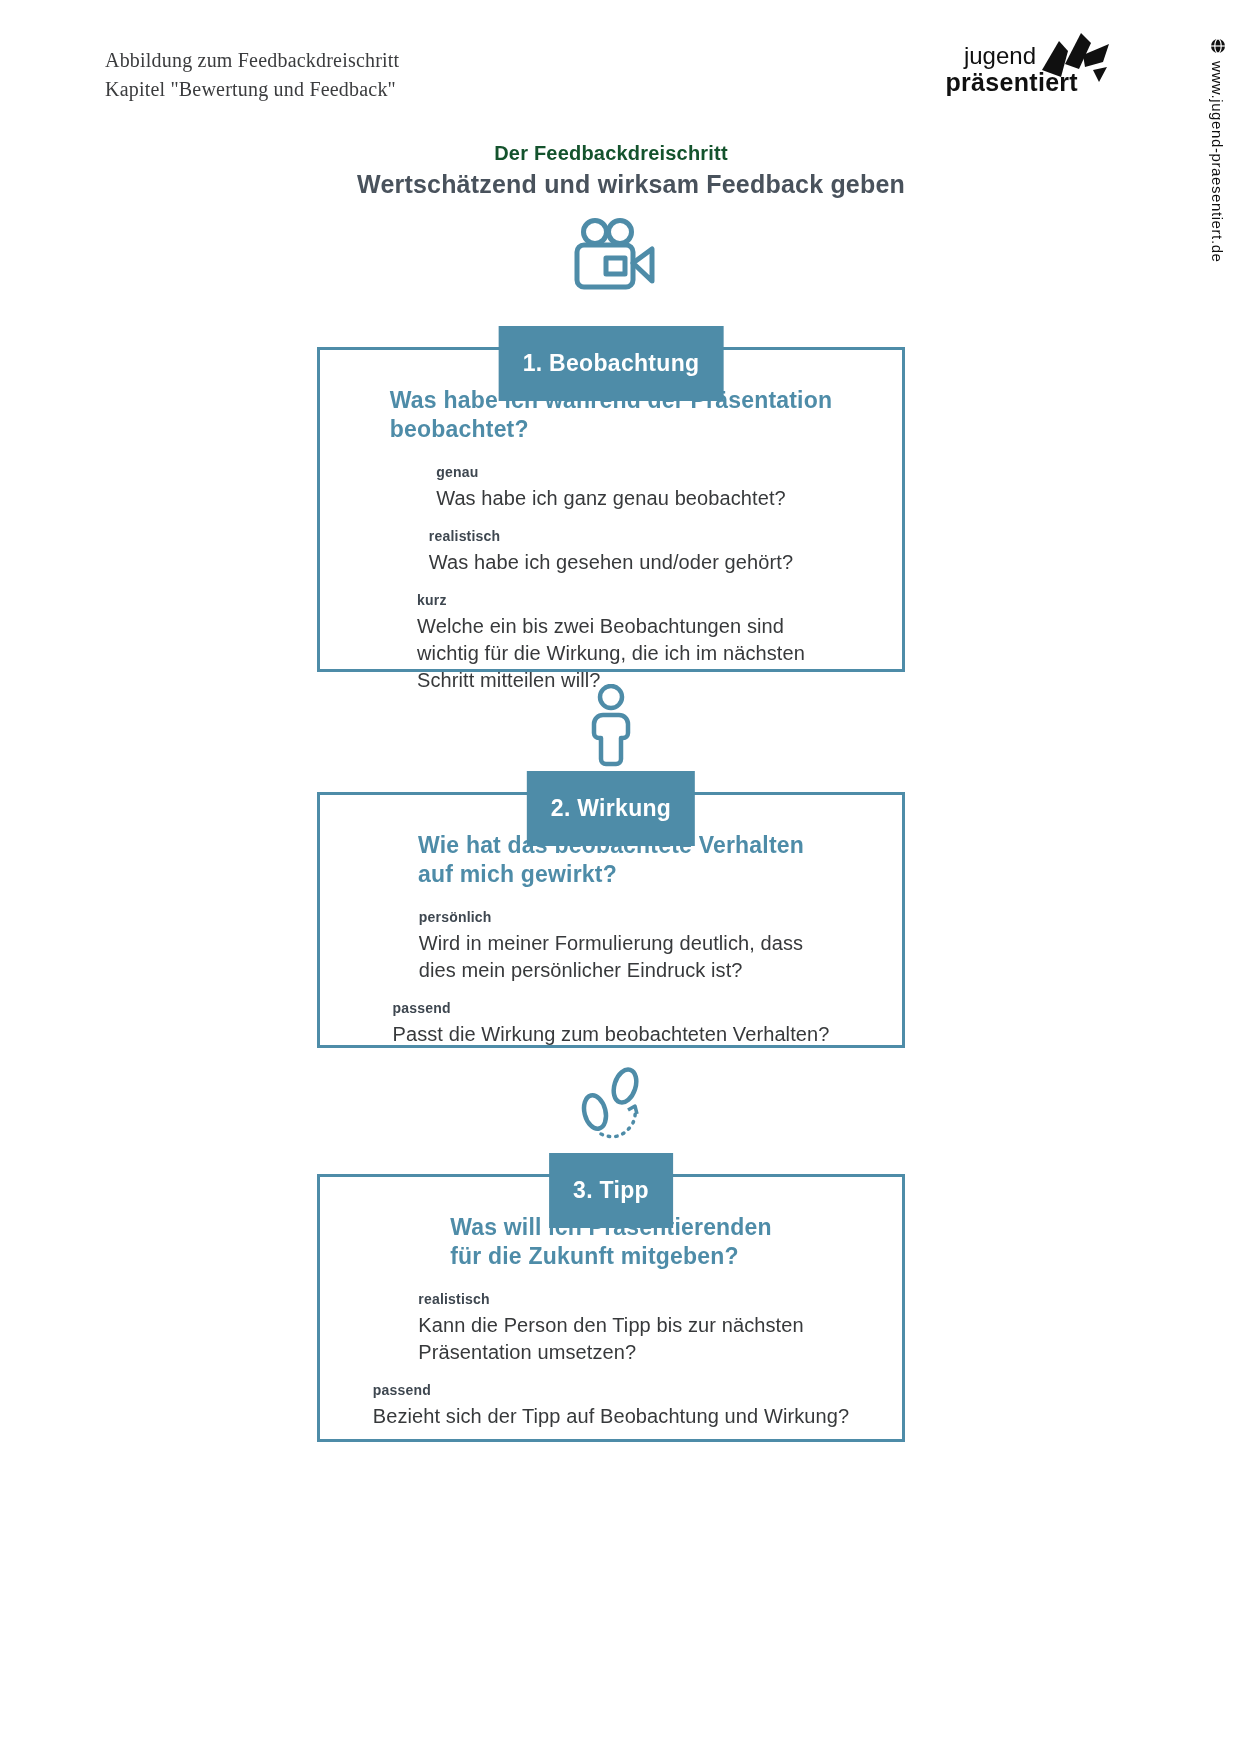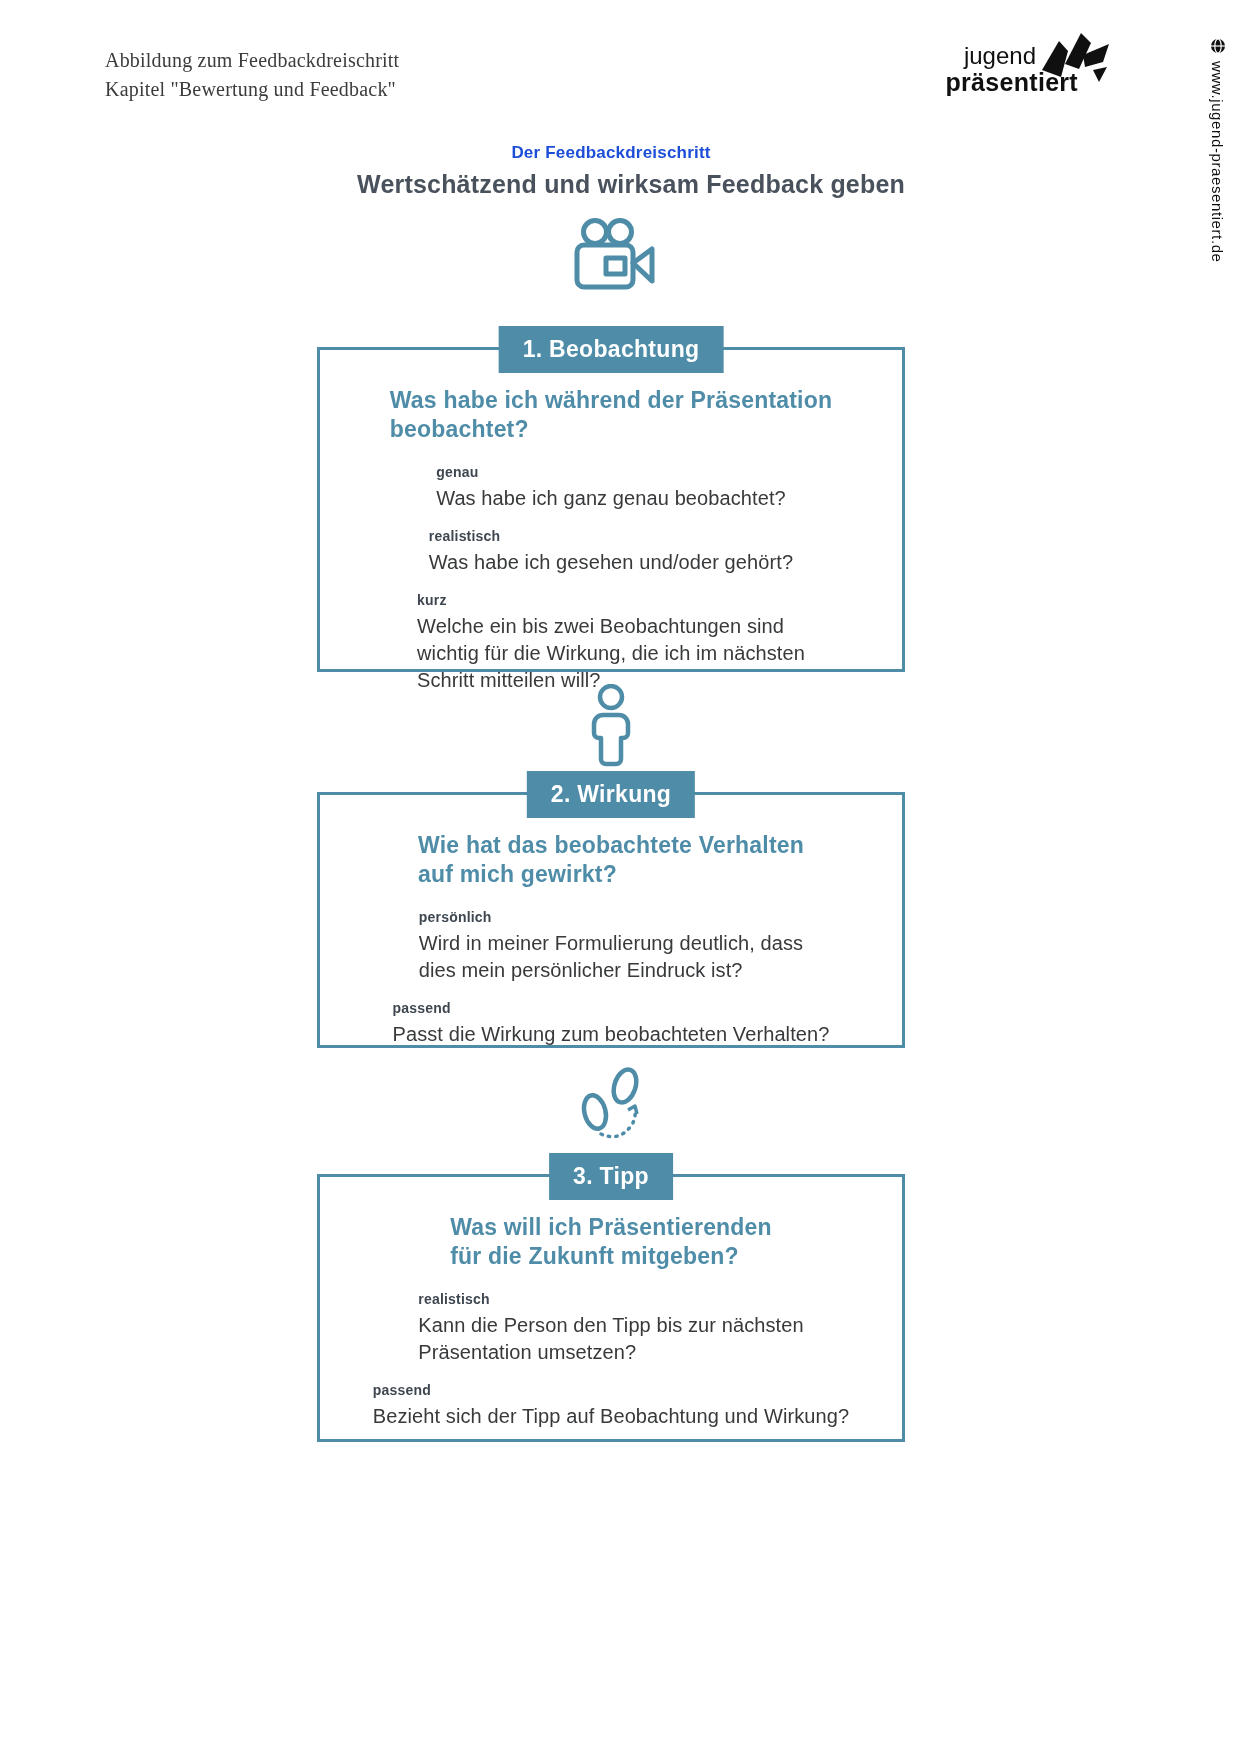--- a/index.html
+++ b/index.html
@@ -34,21 +34,21 @@
   }
   .website-text {
     writing-mode:vertical-rl; text-orientation:mixed;
     font-size:15px; letter-spacing:0.6px; color:#101010;
   }
 
   
   .col { position:absolute; left:317px; width:588px; text-align:center; }
 
   .title-block { top:138px; }
-  .main-title { font-size:17px; font-weight:bold; line-height:30px; color:#1d4ed8; letter-spacing:0.2px; }
+  .main-title { font-size:20px; font-weight:bold; line-height:30px; color:#14532d; letter-spacing:0.2px; }
   .subtitle   { font-size:25px; font-weight:bold; line-height:32px; color:#49525c; letter-spacing:0.2px;text-align:right; }
 
   .icon-row { display:flex; justify-content:center; }
   .icon-camera    { top:218px; }
   .icon-person    { top:684px; }
   .icon-footsteps { top:1066px; }
 
   
   .step-box {
     position:absolute; left:317px; width:588px;
@@ -58,21 +58,21 @@
     padding:22px 18px 12px;
   }
   .box-1 { top:347px;  height:325px; }
   .box-2 { top:792px;  height:256px; }
   .box-3 { top:1174px; height:268px; }
 
   .step-label {
     position:absolute; top:-24px; left:50%; transform:translateX(-50%);
     background:#4e8ca8; color:#ffffff;
     font-size:23px; font-weight:bold; line-height:23px;
-    padding:12px 24px; white-space:nowrap; letter-spacing:0.3px;
+    padding:26px 24px; white-space:nowrap; letter-spacing:0.3px;
   }
 
   .question {
     font-size:23px; font-weight:bold; line-height:29px;
     color:#4e8ca8; white-space:pre-line; letter-spacing:0.2px;
     margin:14px 0 16px;
   }
   .criterion { margin-bottom:12px; }
   .criterion-term {
     font-size:14px; font-weight:bold; line-height:25px; color:#3e4750; letter-spacing:0.2px;

